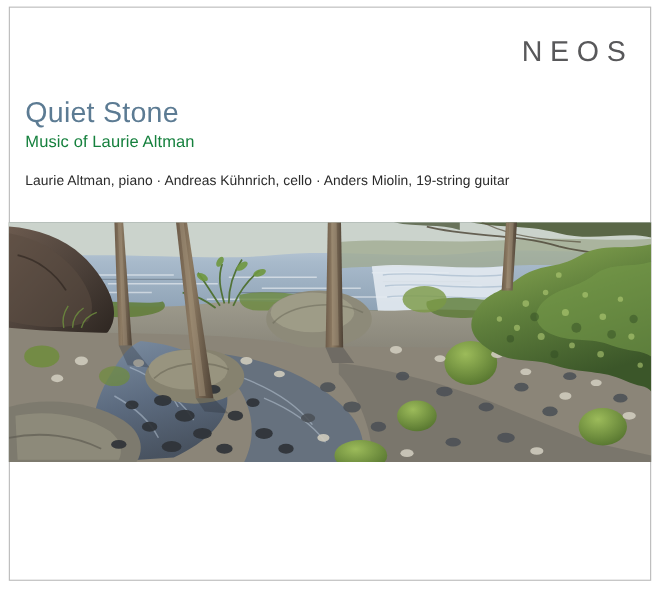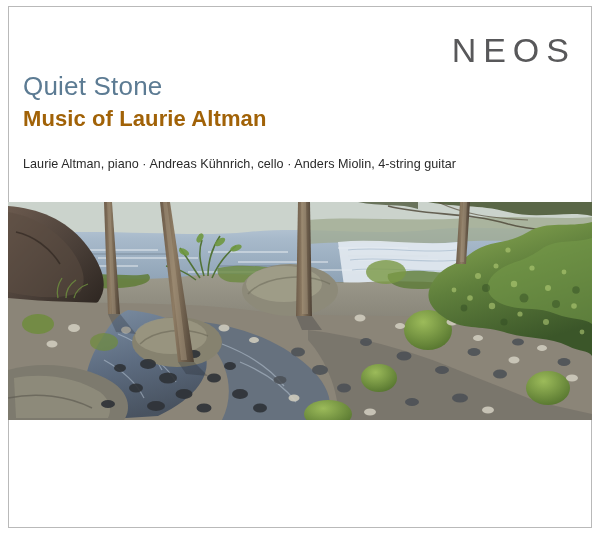--- a/index.html
+++ b/index.html
@@ -30,47 +30,47 @@
     border: 1px solid #b9b9b9;
     box-sizing: border-box;
     pointer-events: none;
   }
 
   
   #neos-logo {
     position: absolute;
     right: 24px;
     top: 33px;
-    font-size: 34px;
+    font-size: 26px;
     letter-spacing: 7px;
     color: #58585a;
     font-weight: 400;
     line-height: 1;
     font-family: "Liberation Sans", sans-serif;
   }
 
   
   #title-block {
     position: absolute;
     left: 23px;
-    top: 72px;
+    top: 88px;
     width: 540px;
   }
   #album-title {
     font-size: 26px;
     color: #5c7b93;
     font-weight: 400;
     letter-spacing: 0.2px;
     line-height: 1.12;
     margin: 0;
   }
   #album-subtitle {
-    font-size: 22px;
-    color: #a16207;
-    font-weight: 700;
+    font-size: 15px;
+    color: #15803d;
+    font-weight: 400;
     letter-spacing: 0.1px;
     line-height: 1.25;
     margin: 4px 0 0 0;
   }
 
   #credits-block {
     position: absolute;
     left: 23px;
     top: 154px;
     width: 556px;
@@ -108,21 +108,21 @@
   <div id="cover-border"></div>
 
   <div id="neos-logo">NEOS</div>
 
   <div id="title-block">
     <div id="album-title">Quiet Stone</div>
     <div id="album-subtitle">Music of Laurie Altman</div>
   </div>
 
   <div id="credits-block">
-    <div class="credit-line">Laurie Altman, piano · Andreas Kühnrich, cello · Anders Miolin, 4-string guitar</div>
+    <div class="credit-line">Laurie Altman, piano · Andreas Kühnrich, cello · Anders Miolin, 19-string guitar</div>
   </div>
 
   <div id="cover-photo">
     <svg viewBox="0 0 584 218" preserveAspectRatio="none">
       <defs>
         <linearGradient id="waterTop" x1="0" y1="0" x2="0" y2="1">
           <stop offset="0%" stop-color="#cfd9e2"></stop>
           <stop offset="45%" stop-color="#a8bacb"></stop>
           <stop offset="100%" stop-color="#8fa3b6"></stop>
         </linearGradient>

